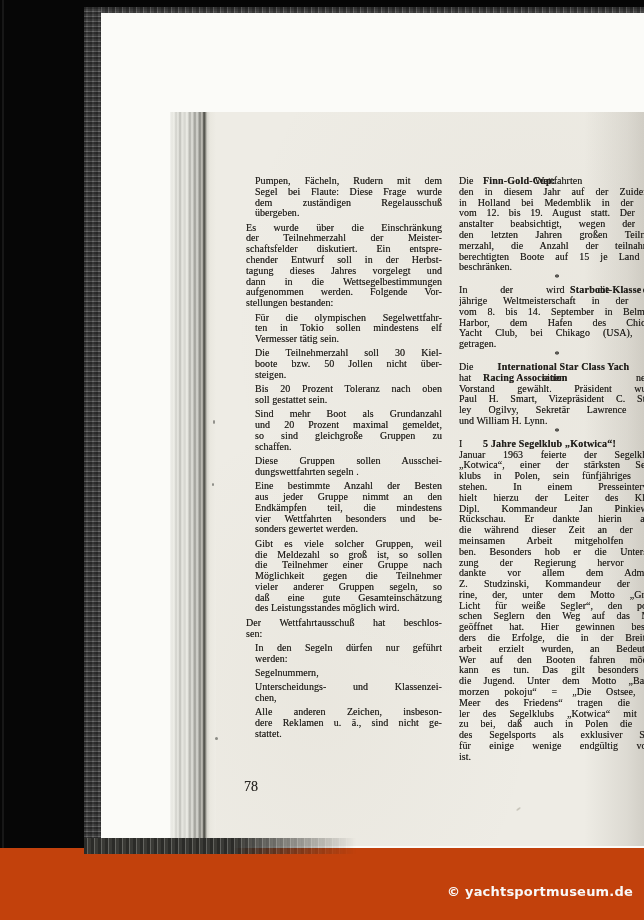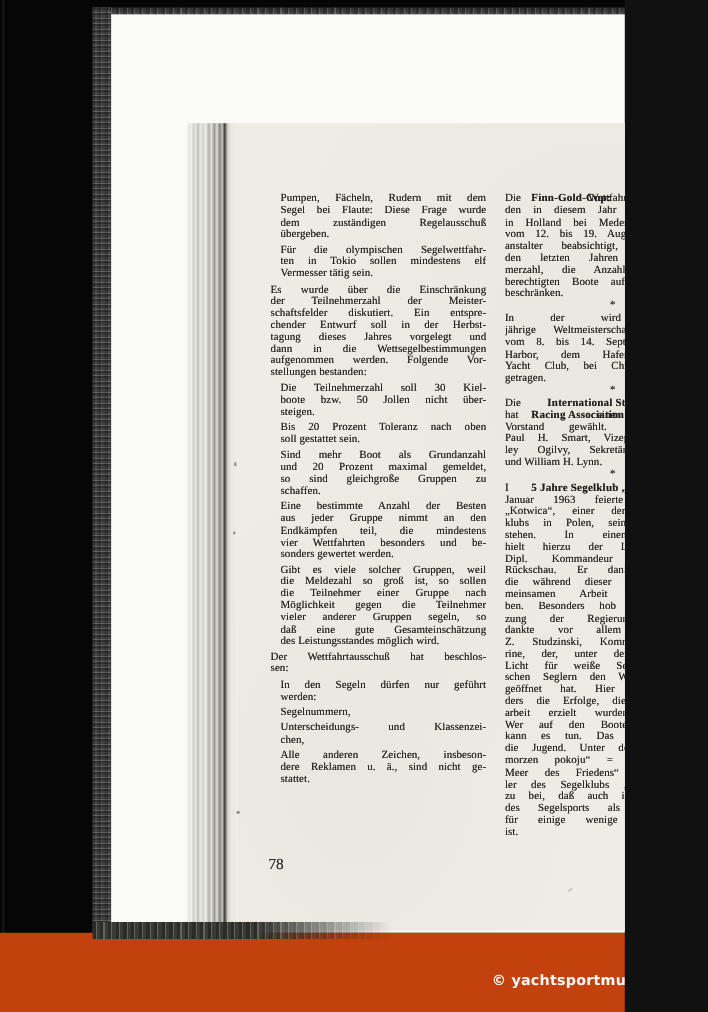--- a/index.html
+++ b/index.html
@@ -1,16 +1,16 @@
 <!DOCTYPE html>
 <html style="--outer-black: #060606; --paper-white: #fbfbf8; --page-cream: #eeece5; --ink: #23211d; --watermark-white: #f8f8f8;"><head>
 <meta charset="utf-8">
 <style>
   html,body{margin:0;padding:0;background:#111;}
-  .scene{position:relative;width:568px;height:920px;background:var(--outer-black,#060606);overflow:hidden;
+  .scene{position:relative;width:644px;height:920px;background:var(--outer-black,#060606);overflow:hidden;
          font-family:"Liberation Serif","DejaVu Serif",serif;}
   .scene *{position:absolute;box-sizing:border-box;}
 
   .edge-hairline{left:2px;top:0;width:2px;height:920px;background:#171717;}
 
   
   .strip-left{left:84px;top:7px;width:17px;height:852px;
     background:
       repeating-linear-gradient(0deg, rgba(0,0,0,.38) 0 2px, rgba(255,255,255,.10) 2px 3px, rgba(0,0,0,.18) 3px 5px),
       repeating-linear-gradient(90deg,#3e3e3e 0 2px,#585858 2px 4px,#464646 4px 6px);}
@@ -90,49 +90,53 @@
     <div class="sheet"></div>
   </div>
 
   <div class="col col-left">
       <div class="para indent">
         <div class="line">Pumpen, Fächeln, Rudern mit dem</div>
         <div class="line">Segel bei Flaute: Diese Frage wurde</div>
         <div class="line">dem zuständigen Regelausschuß</div>
         <div class="line last">übergeben.</div>
       </div>
-      <div class="para indent">
-        <div class="line">Für die olympischen Segelwettfahr-</div>
-        <div class="line">ten in Tokio sollen mindestens elf</div>
-        <div class="line last">Vermesser tätig sein.</div>
-      </div>
       <div class="para">
         <div class="line">Es wurde über die Einschränkung</div>
         <div class="line">der Teilnehmerzahl der Meister-</div>
         <div class="line">schaftsfelder diskutiert. Ein entspre-</div>
         <div class="line">chender Entwurf soll in der Herbst-</div>
         <div class="line">tagung dieses Jahres vorgelegt und</div>
         <div class="line">dann in die Wettsegelbestimmungen</div>
         <div class="line">aufgenommen werden. Folgende Vor-</div>
         <div class="line last">stellungen bestanden:</div>
       </div>
       <div class="para indent">
+        <div class="line">Für die olympischen Segelwettfahr-</div>
+        <div class="line">ten in Tokio sollen mindestens elf</div>
+        <div class="line last">Vermesser tätig sein.</div>
+      </div>
+      <div class="para indent">
         <div class="line">Die Teilnehmerzahl soll 30 Kiel-</div>
         <div class="line">boote bzw. 50 Jollen nicht über-</div>
         <div class="line last">steigen.</div>
       </div>
       <div class="para indent">
         <div class="line">Bis 20 Prozent Toleranz nach oben</div>
         <div class="line last">soll gestattet sein.</div>
       </div>
       <div class="para indent">
         <div class="line">Sind mehr Boot als Grundanzahl</div>
         <div class="line">und 20 Prozent maximal gemeldet,</div>
         <div class="line">so sind gleichgroße Gruppen zu</div>
         <div class="line last">schaffen.</div>
+      </div>
+      <div class="para indent">
+        <div class="line">Diese Gruppen sollen Ausschei-</div>
+        <div class="line last">dungswettfahrten segeln .</div>
       </div>
       <div class="para indent">
         <div class="line">Eine bestimmte Anzahl der Besten</div>
         <div class="line">aus jeder Gruppe nimmt an den</div>
         <div class="line">Endkämpfen teil, die mindestens</div>
         <div class="line">vier Wettfahrten besonders und be-</div>
         <div class="line last">sonders gewertet werden.</div>
       </div>
       <div class="para indent">
         <div class="line">Gibt es viele solcher Gruppen, weil</div>

